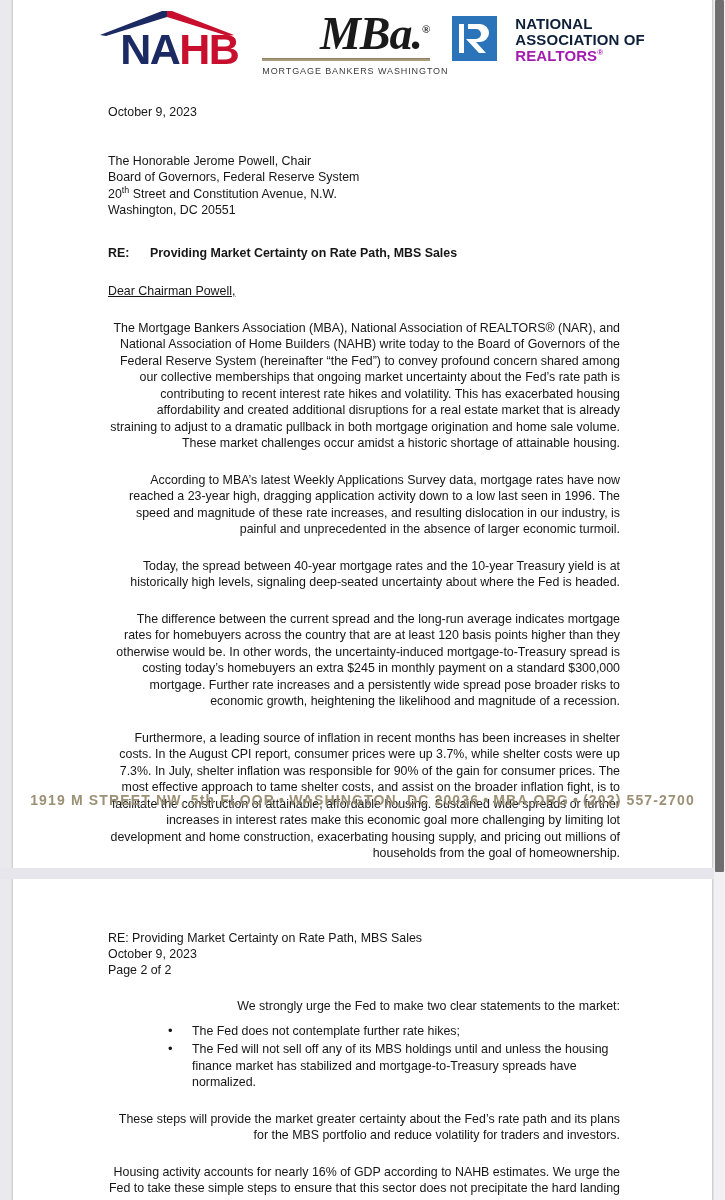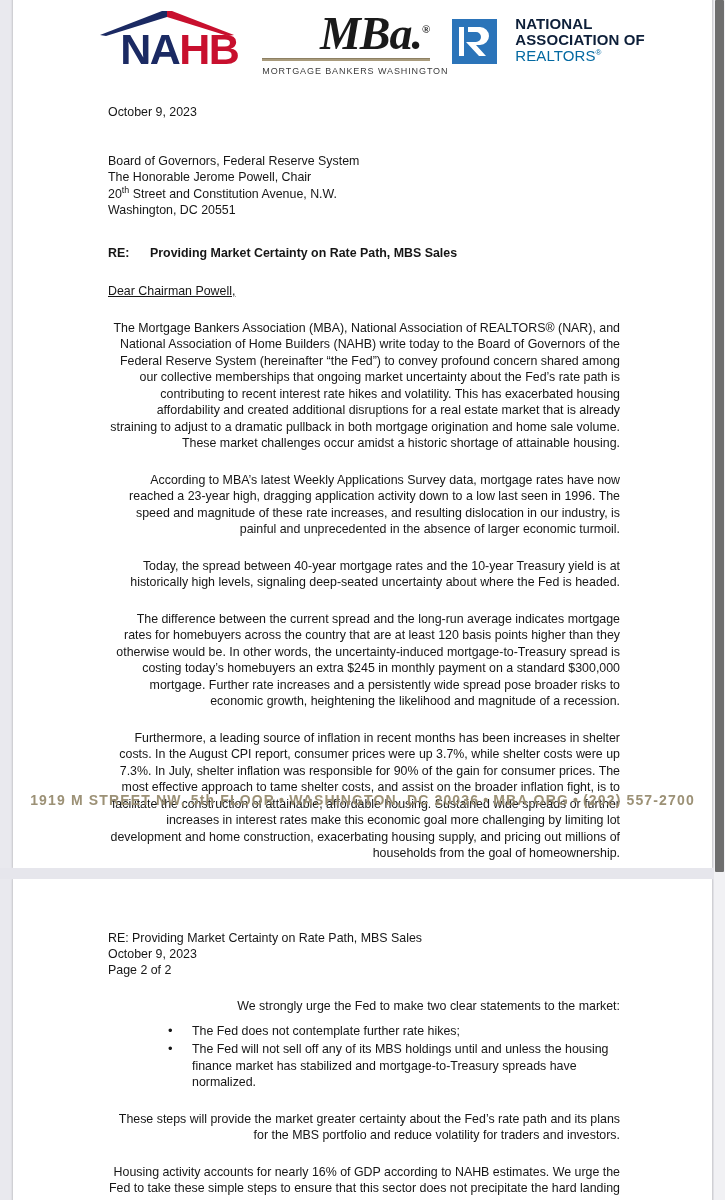--- a/index.html
+++ b/index.html
@@ -99,41 +99,41 @@
   .mba-sub {
     margin-top: 5px;
     text-align: center;
     font-size: 9px;
     letter-spacing: 0.9px;
     color: #3b3b3b;
     white-space: nowrap;
   }
 
   
-  .logo-nar { display: flex; align-items: flex-end; gap: 18px; padding-top: 6px; }
+  .logo-nar { display: flex; align-items: flex-start; gap: 18px; padding-top: 6px; }
   .nar-mark {
     position: relative;
     width: 45px; height: 45px;
     background: #2b74b9;
     flex: 0 0 auto;
   }
   .nar-mark svg { display: block; }
   .nar-text { line-height: 1.06; }
   .nar-l1, .nar-l2 {
     font-weight: bold;
     font-size: 15px;
     letter-spacing: 0.1px;
     color: #0d1f39;
     white-space: nowrap;
   }
   .nar-l3 {
-    font-weight: normal;
+    font-weight: bold;
     font-size: 15px;
     letter-spacing: 0.1px;
-    color: #0369a1;
+    color: #a21caf;
     white-space: nowrap;
   }
   .nar-reg { font-size: 8px; vertical-align: super; }
 
   
   .body-col {
     padding: 0 92px 0 95px;
     font-size: 12.4px;
     line-height: 1.33;
     color: #161616;
@@ -252,22 +252,22 @@
           </div>
         </div>
 
       </div>
 
       <div class="body-col">
 
         <div class="date-line">October 9, 2023</div>
 
         <div class="addr-block">
+          <div>The Honorable Jerome Powell, Chair</div>
           <div>Board of Governors, Federal Reserve System</div>
-          <div>The Honorable Jerome Powell, Chair</div>
           <div><span>20</span><sup>th</sup><span> Street and Constitution Avenue, N.W.</span></div>
           <div>Washington, DC 20551</div>
         </div>
 
         <div class="re-line"><span class="re-label">RE:</span><span>Providing Market Certainty on Rate Path, MBS Sales</span></div>
 
         <div class="salutation">Dear Chairman Powell,</div>
 
         <p class="para">The Mortgage Bankers Association (MBA), National Association of REALTORS® (NAR), and National Association of Home Builders (NAHB) write today to the Board of Governors of the Federal Reserve System (hereinafter “the Fed”) to convey profound concern shared among our collective memberships that ongoing market uncertainty about the Fed’s rate path is contributing to recent interest rate hikes and volatility.  This has exacerbated housing affordability and created additional disruptions for a real estate market that is already straining to adjust to a dramatic pullback in both mortgage origination and home sale volume. These market challenges occur amidst a historic shortage of attainable housing.</p>
         <p class="para">According to MBA’s latest Weekly Applications Survey data, mortgage rates have now reached a 23-year high, dragging application activity down to a low last seen in 1996. The speed and magnitude of these rate increases, and resulting dislocation in our industry, is painful and unprecedented in the absence of larger economic turmoil.</p>

